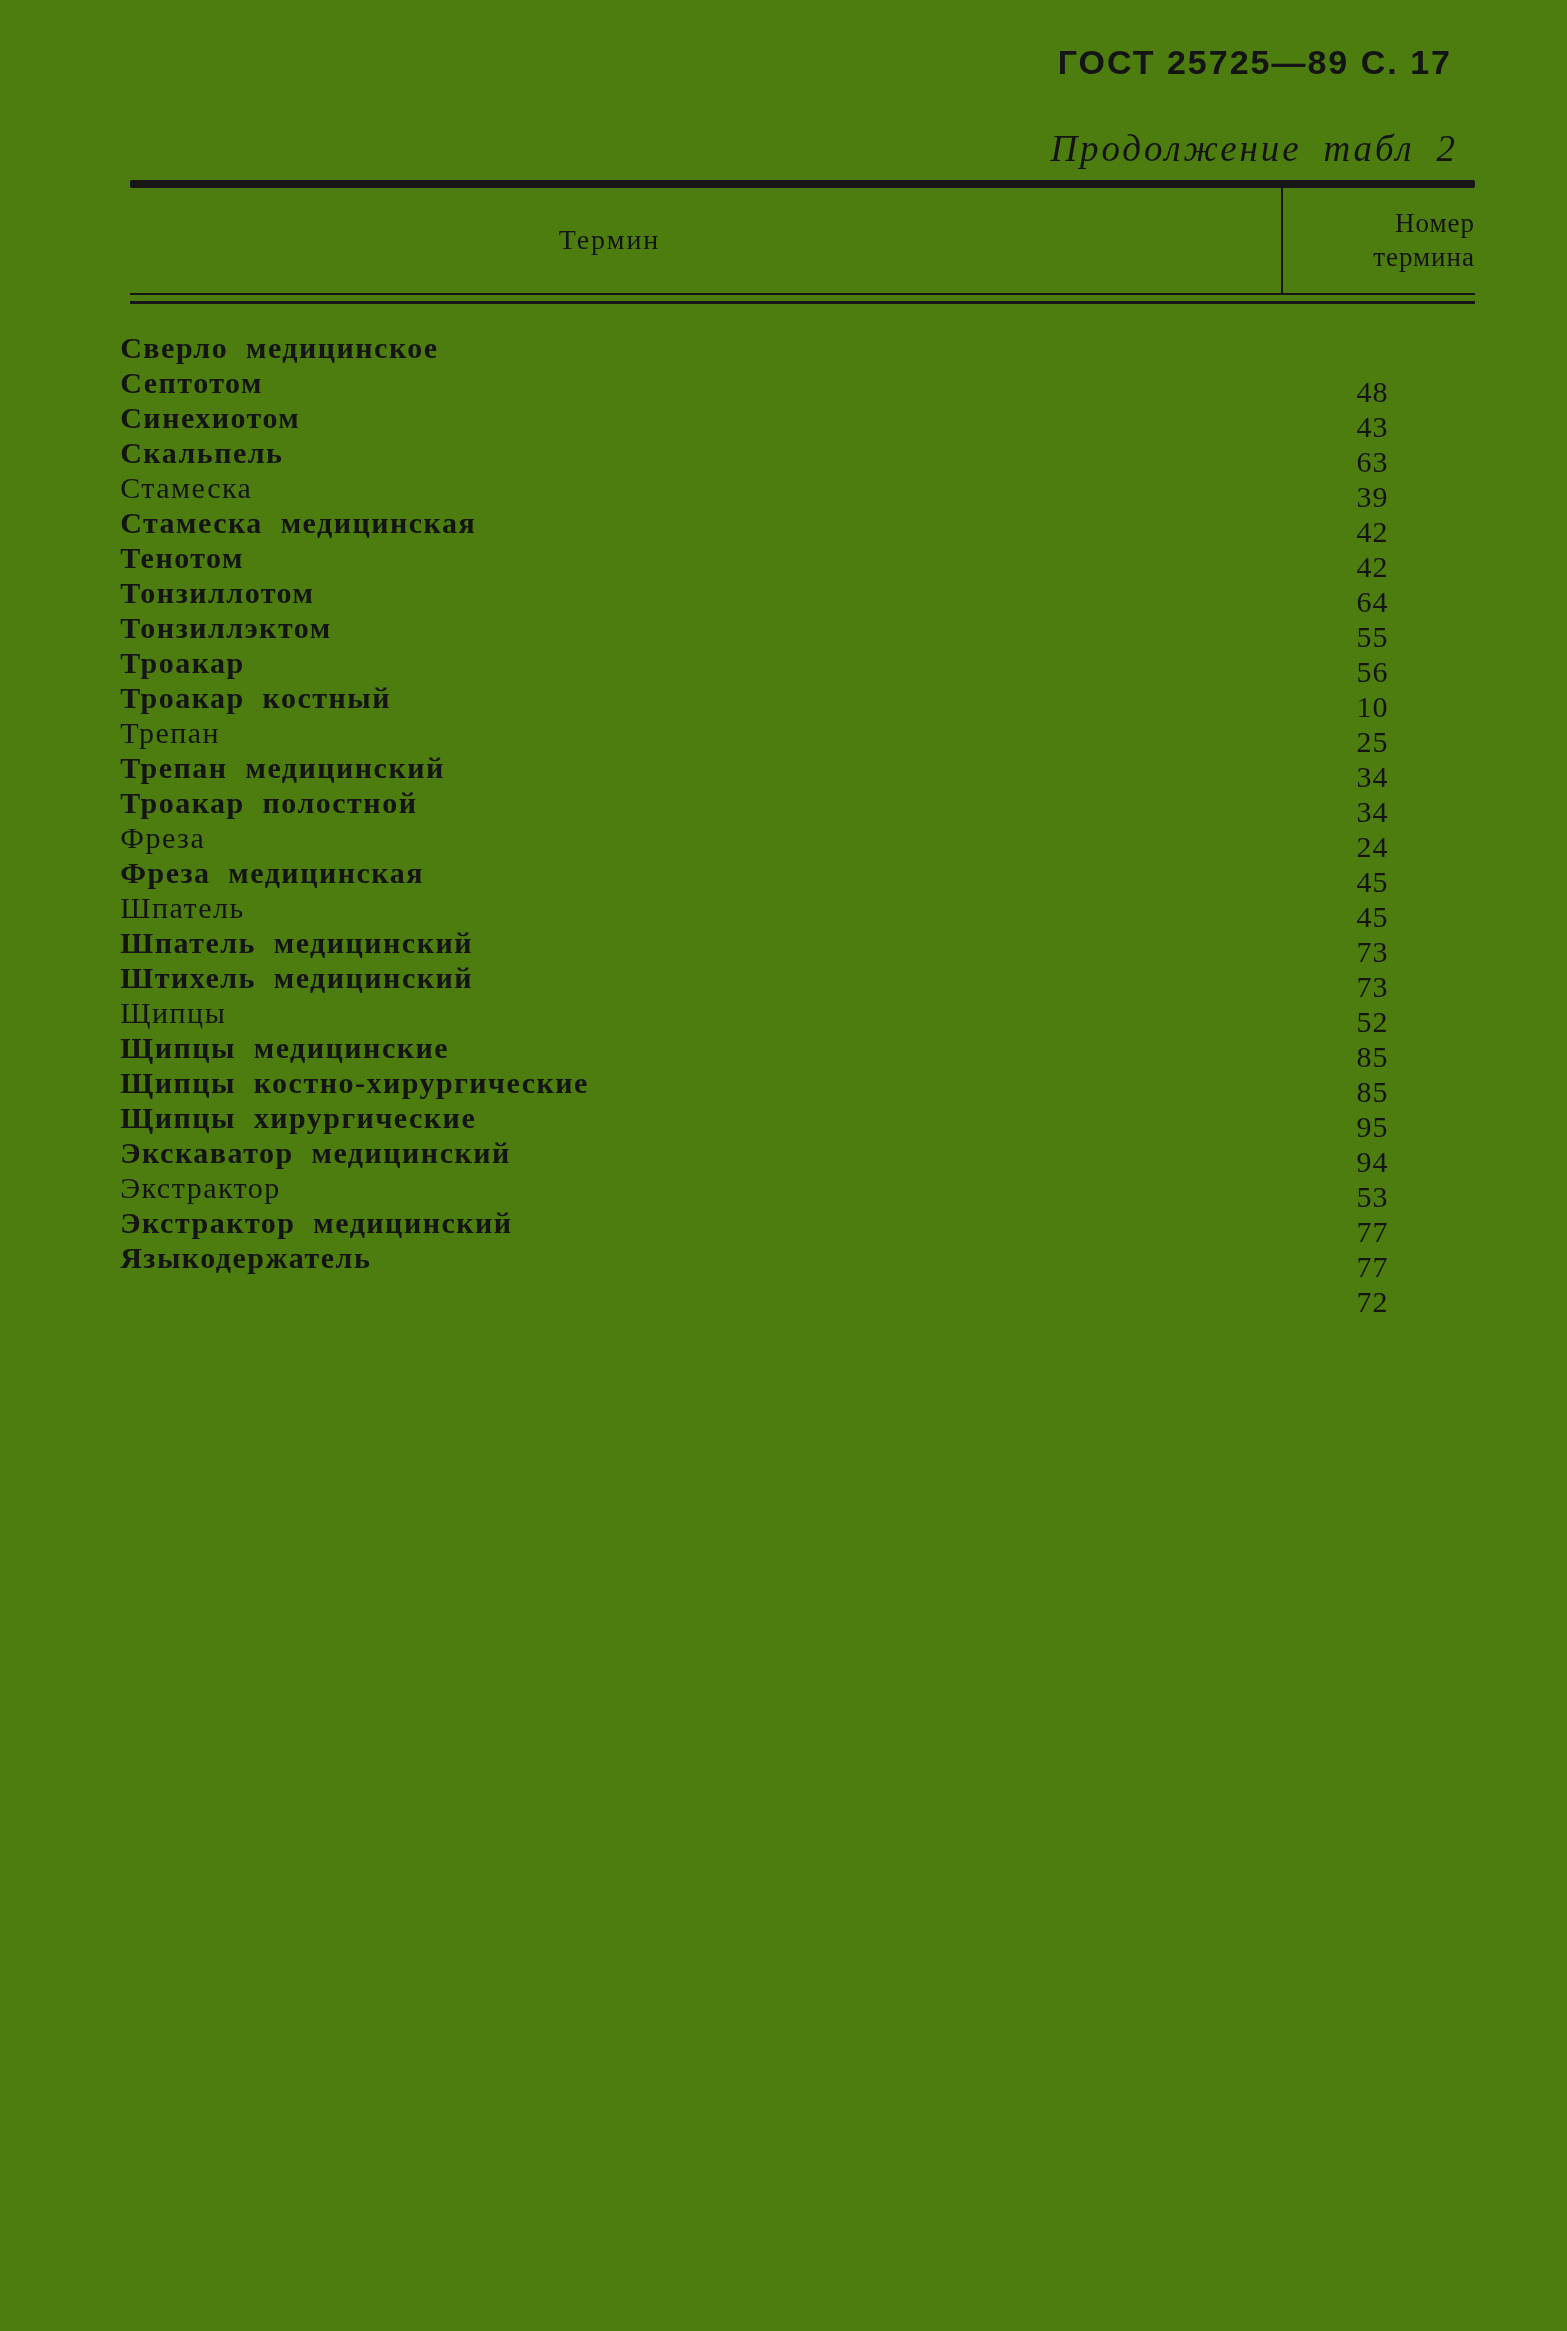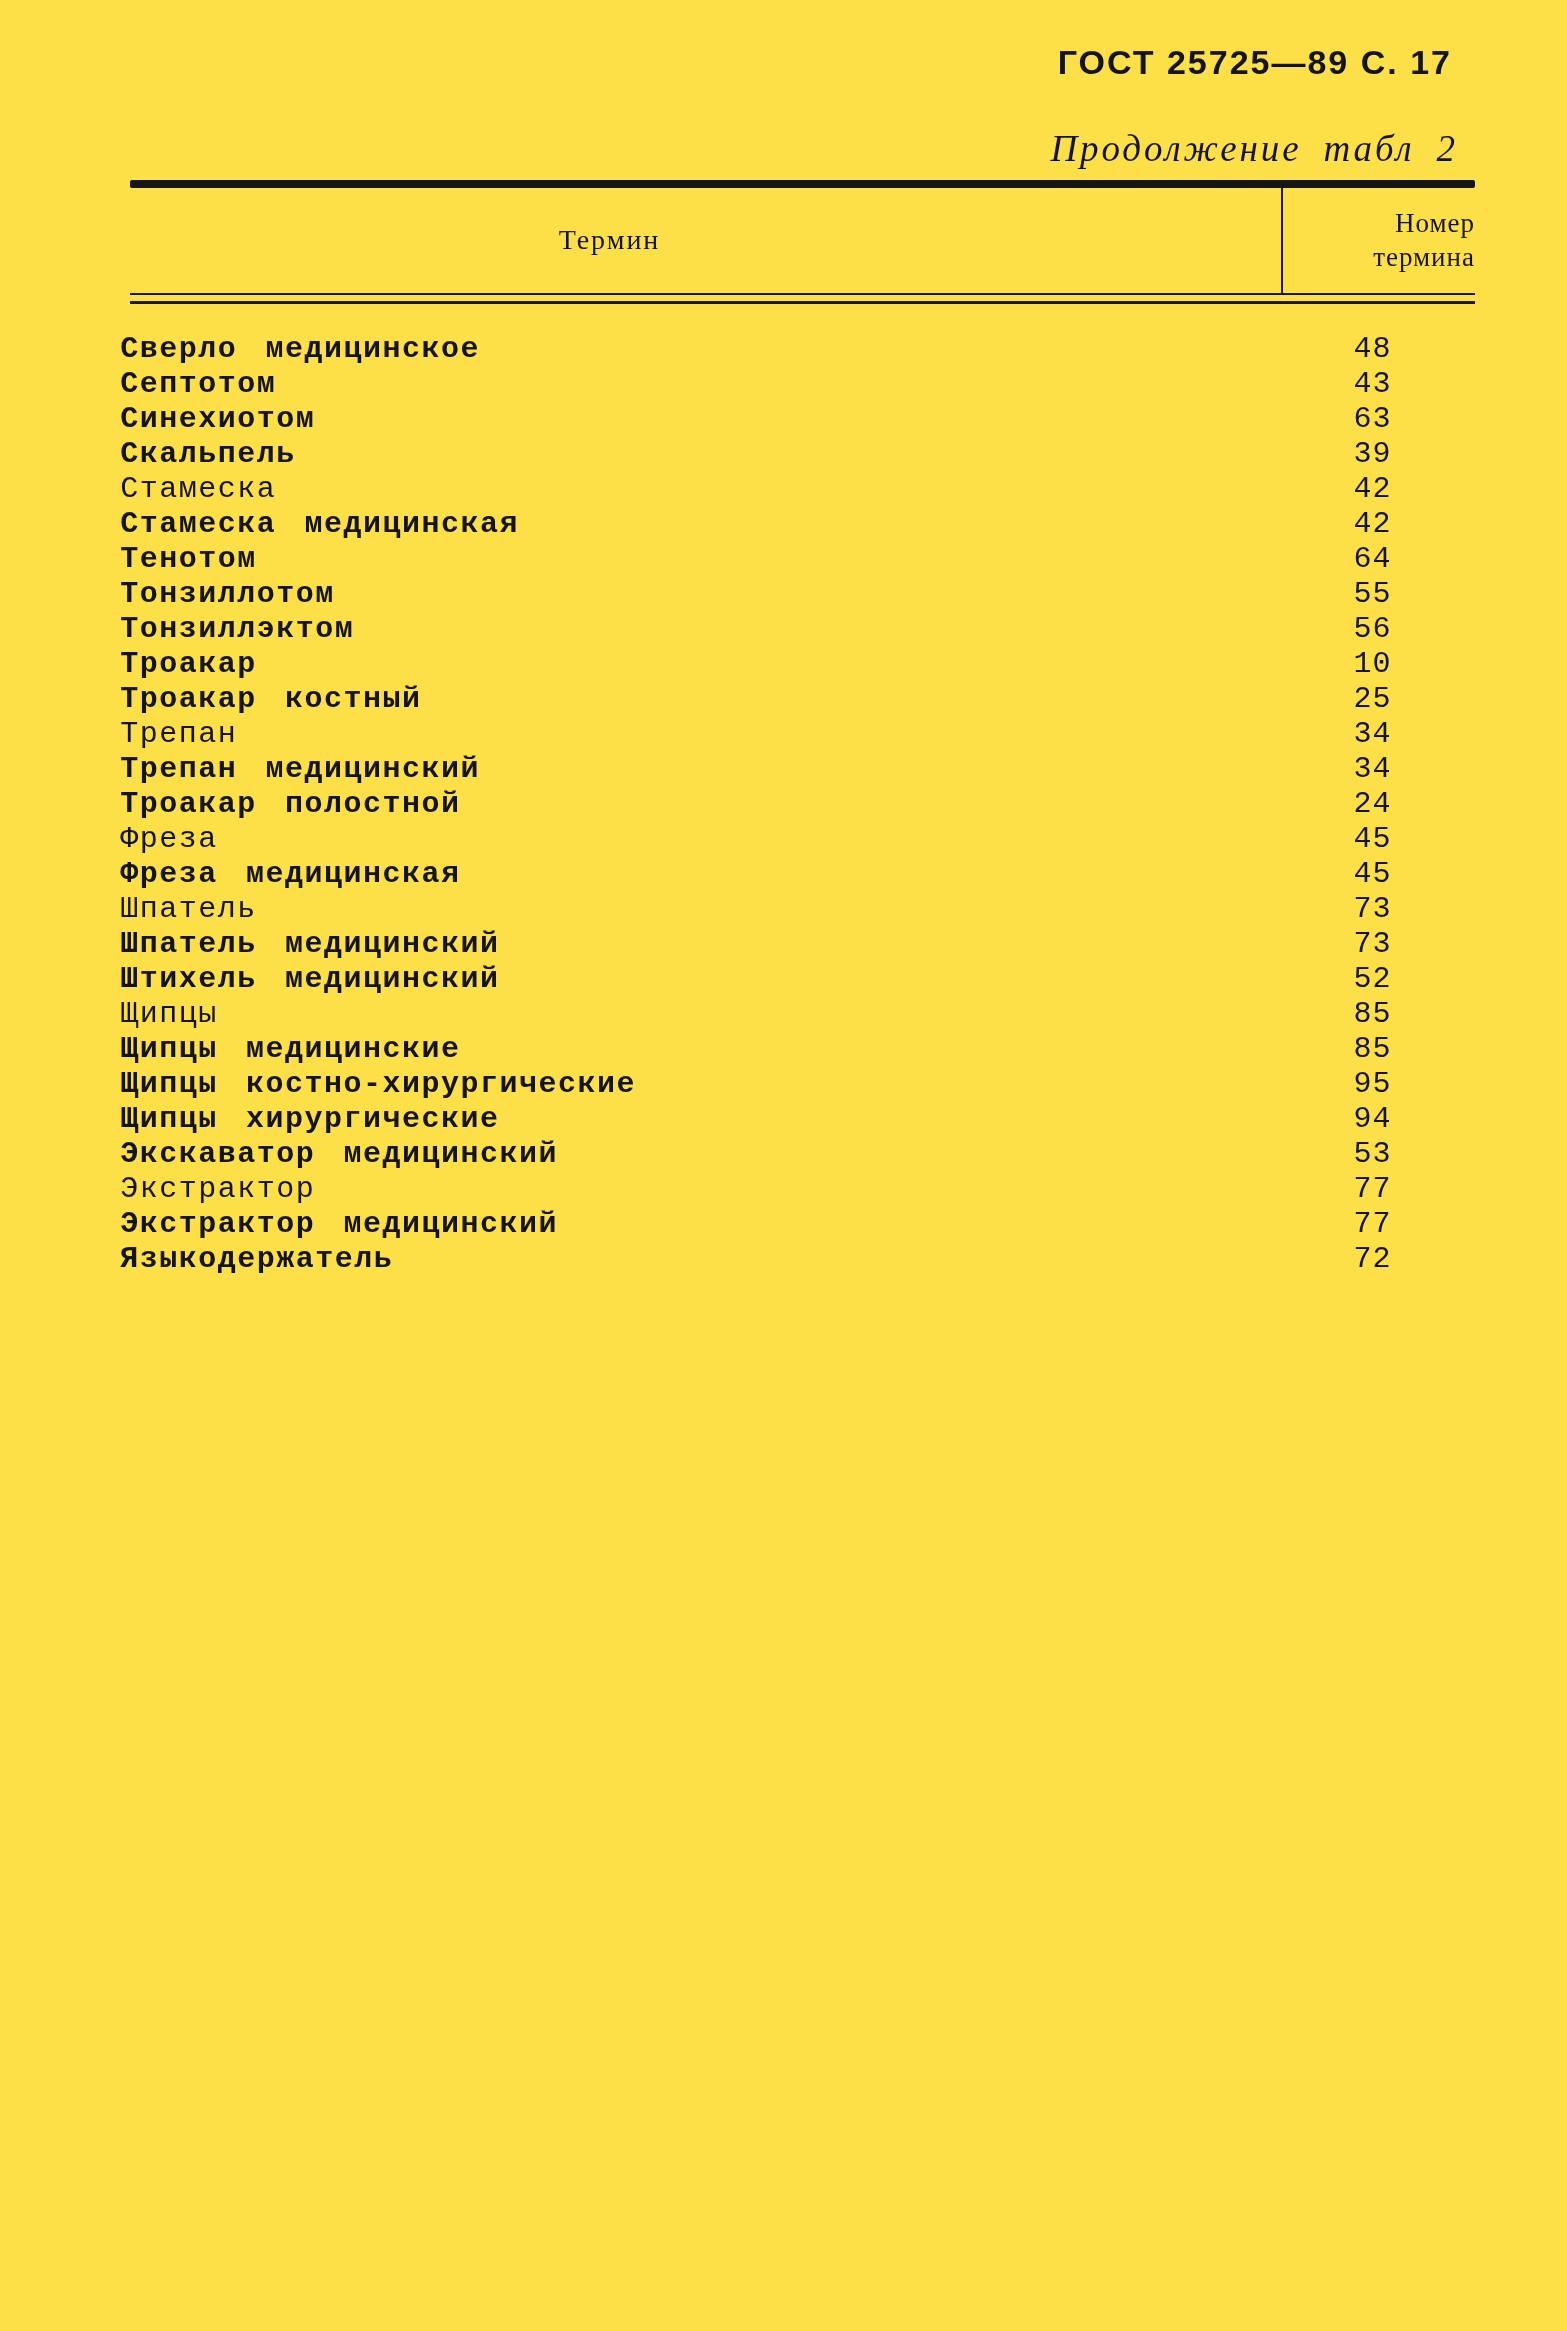--- a/index.html
+++ b/index.html
@@ -4,21 +4,21 @@
 <style>
   html, body {
     margin: 0;
     padding: 0;
     background: #ffffff;
   }
   .page {
     position: relative;
     width: 1567px;
     height: 2332px;
-    background: #fde047;
+    background: #4d7c0f;
     font-family: "Liberation Serif", serif;
     color: #141414;
     overflow: hidden;
   }
   .gost-header {
     position: absolute;
     top: 43px;
     right: 115px;
     font-family: "Liberation Sans", sans-serif;
     font-weight: 700;
@@ -83,22 +83,21 @@
     border-bottom: 3.9px solid #161616;
     box-sizing: border-box;
   }
   .tbody {
     padding-top: 27px;
     margin-left: -9.8px;
   }
   .row {
     display: flex;
     height: 35px;
-    align-items: flex-end;
-    font-family: Liberation Mono, monospace;
+    align-items: flex-start;
   }
   .row .term {
     flex: 1;
     font-size: 30px;
     letter-spacing: 1.5px;
     word-spacing: 8.8px;
     white-space: nowrap;
   }
   .row.bold .term {
     font-weight: 700;

